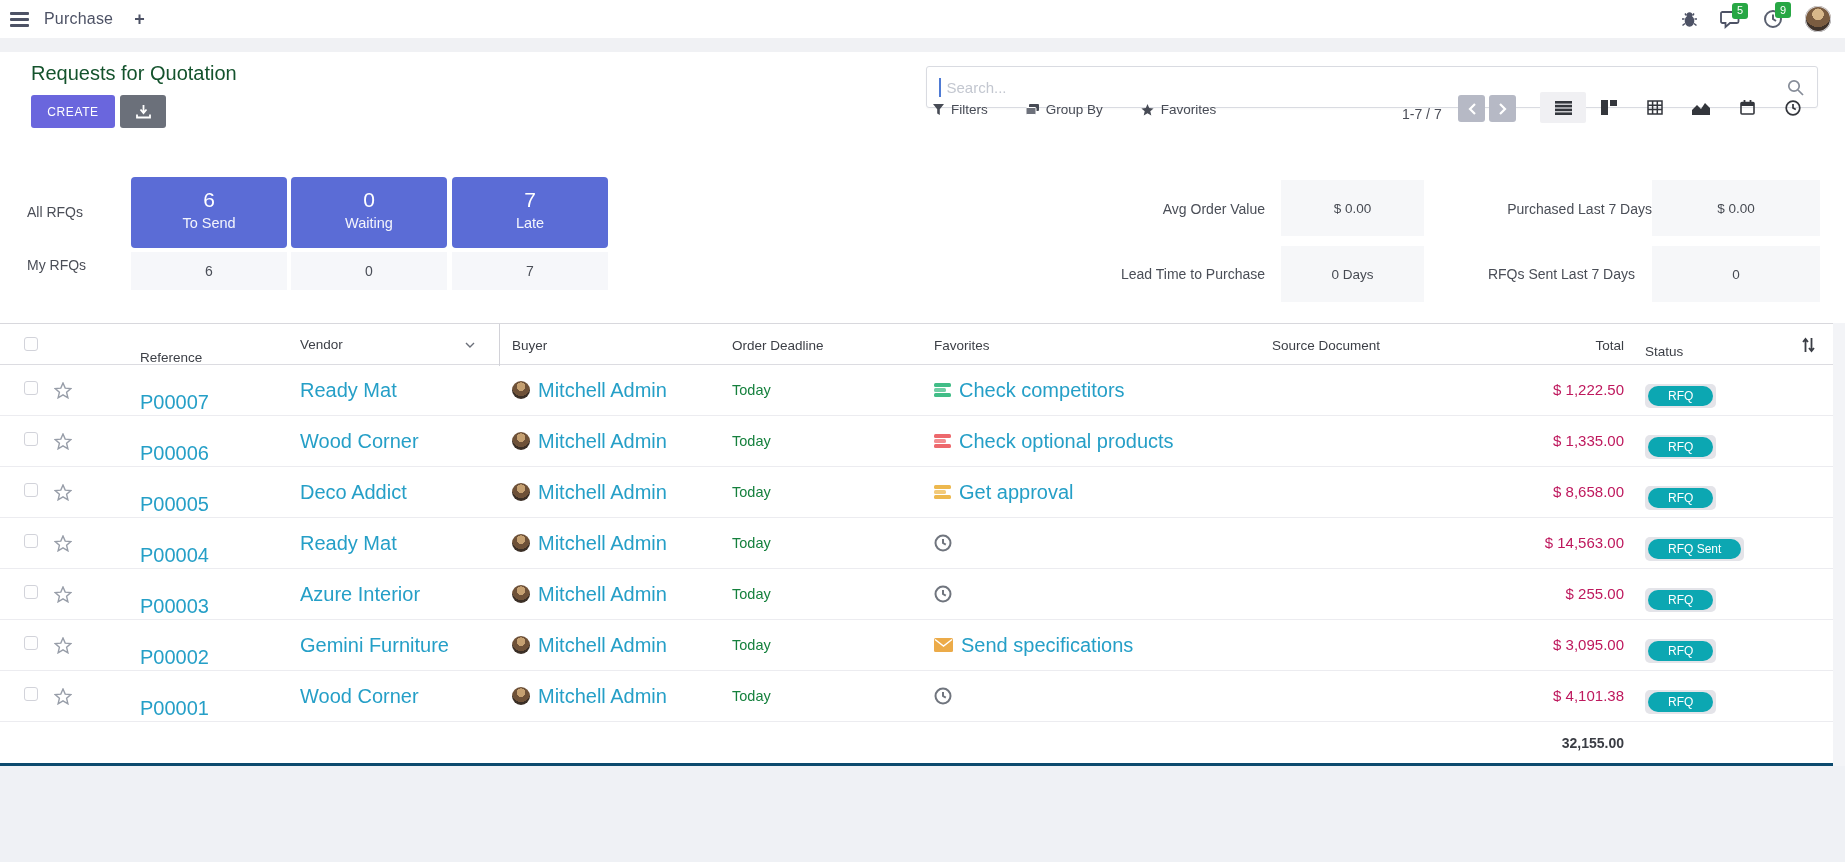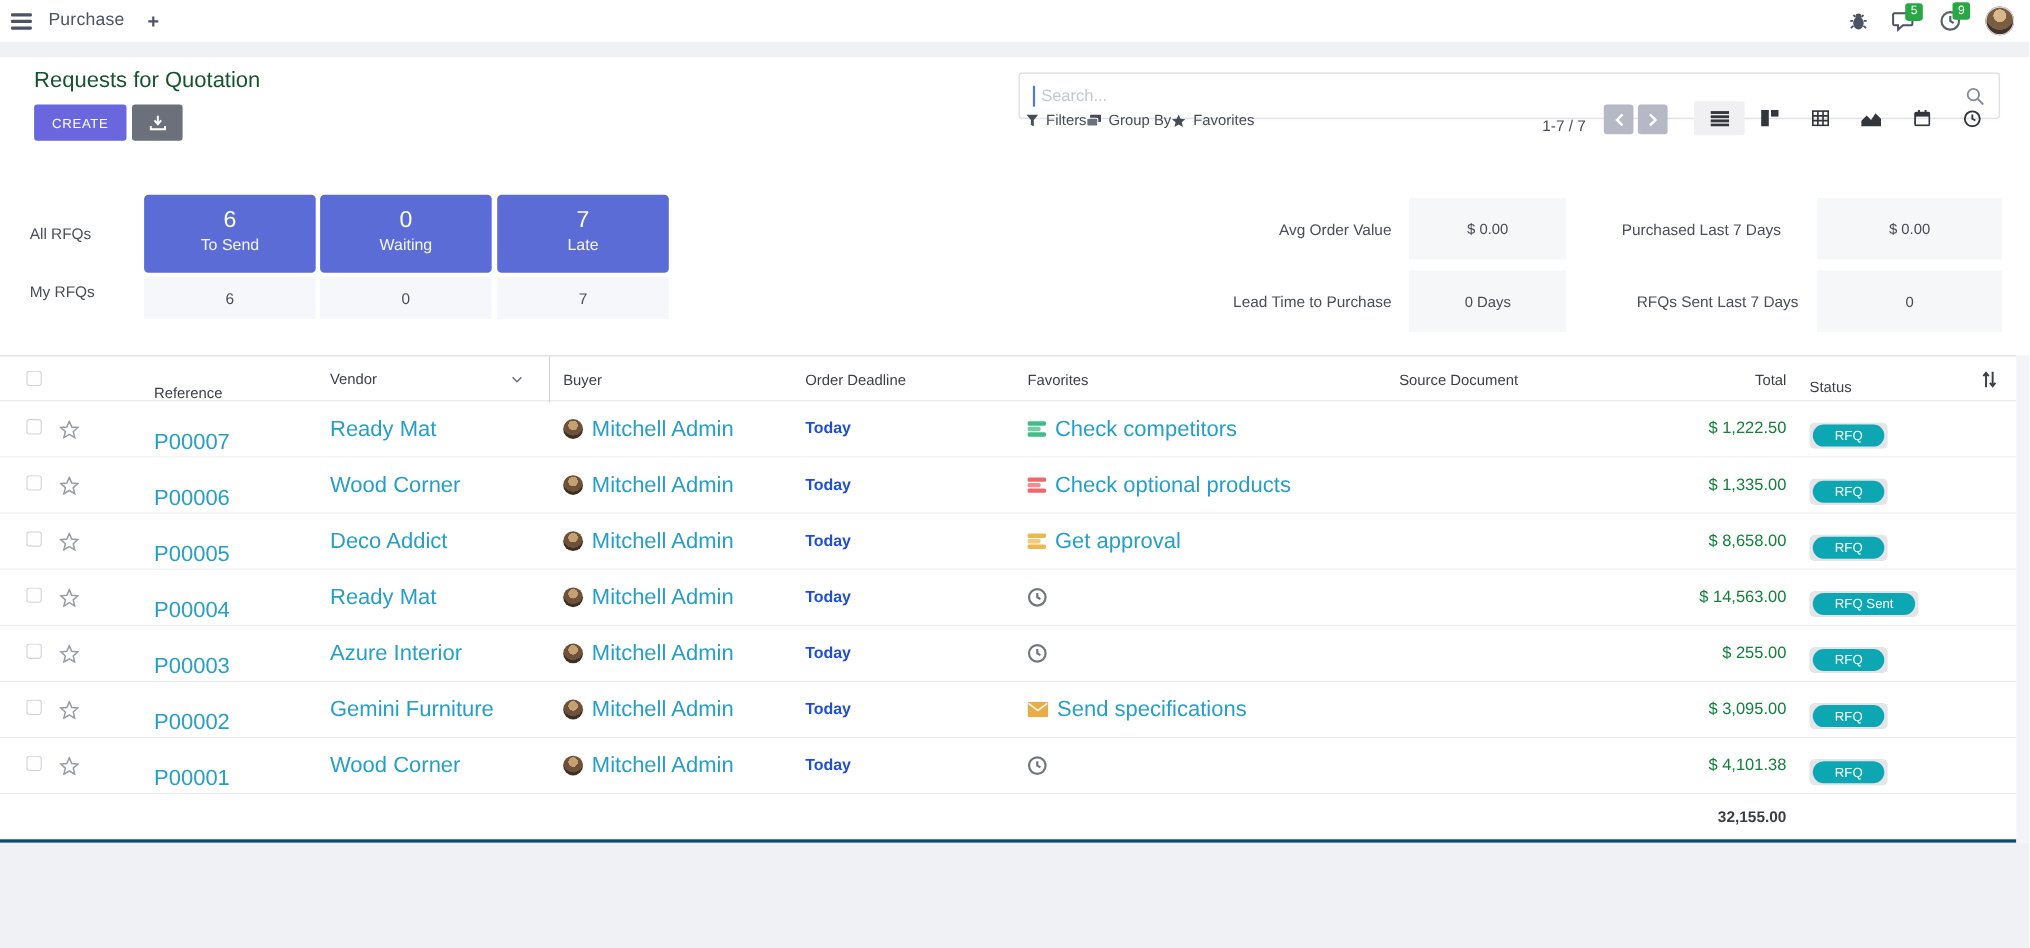--- a/index.html
+++ b/index.html
@@ -33,21 +33,21 @@
   .btn-download { position:absolute; left:120px; top:95px; width:46px; height:33px; background:#6b707a; border:none; border-radius:3px;
     display:flex; align-items:center; justify-content:center; cursor:pointer; }
 
   .searchbar { position:absolute; left:926px; top:66px; width:892px; height:42px; background:#fff;
     border:1px solid #d9dbe1; border-radius:3px; box-shadow:0 1px 2px rgba(0,0,0,.03); display:flex; align-items:center; }
   .searchbar .caret { width:1.5px; height:19px; background:#4f7bd4; margin-left:12px; }
   .searchbar input { flex:1; border:none; outline:none; font-family:inherit; font-size:15px; color:#5a5e68; padding:0 6px; background:transparent; }
   .searchbar input::placeholder { color:#c3c7d0; }
   .searchbar .mag { margin-right:13px; cursor:pointer; }
 
-  .filterbar { position:absolute; left:933px; top:102px; display:flex; align-items:center; }
+  .filterbar { position:absolute; left:933px; top:102px; display:flex; gap:38px; align-items:center; }
   .filter-item { display:flex; align-items:center; gap:7px; font-size:13.5px; color:#474b55; cursor:pointer; }
 
   .pager-text { position:absolute; left:1402px; top:106px; font-size:14px; color:#4a4d57; }
   .pg-btn { position:absolute; top:95px; width:27px; height:27px; background:#b6b9c5; border:none; border-radius:3px;
     display:flex; align-items:center; justify-content:center; cursor:pointer; }
   .pg-prev { left:1458px; } .pg-next { left:1489px; }
 
   .switcher { position:absolute; left:1540px; top:92px; display:flex; }
   .sw-btn { width:46px; height:31px; display:flex; align-items:center; justify-content:center; cursor:pointer; border-radius:2px; }
   .sw-btn.active { background:#f0f0f3; }
@@ -62,21 +62,21 @@
   .tile .t-label { font-size:14.5px; color:rgba(255,255,255,.93); margin-top:3px; }
   .tile-sub { position:absolute; width:156px; height:38px; top:252px; background:#f6f7fa; text-align:center;
     font-size:14px; color:#4a4e57; line-height:38px; cursor:pointer; }
   .t1 { left:131px; } .t2 { left:291px; } .t3 { left:452px; }
 
   .stat-label { position:absolute; font-size:14px; color:#4a4e57; text-align:right; }
   .stat-box { position:absolute; background:#f6f7f9; display:flex; align-items:center; justify-content:center;
     font-size:13.5px; color:#474b53; }
   .sl1 { right:580px; top:201px; } .sb1 { left:1281px; top:180px; width:143px; height:56px; }
   .sl2 { right:580px; top:266px; } .sb2 { left:1281px; top:246px; width:143px; height:56px; }
-  .sl3 { right:226px; top:201px; } .sb3 { left:1652px; top:180px; width:168px; height:56px; }
+  .sl3 { right:193px; top:201px; } .sb3 { left:1652px; top:180px; width:168px; height:56px; }
   .sl4 { right:210px; top:266px; } .sb4 { left:1652px; top:246px; width:168px; height:56px; }
 
   
   .listview { position:absolute; left:0; top:323px; width:1833px; }
   .lrow { display:grid; grid-template-columns:40px 56px 204px 200px 232px 202px 280px 224px 196px 150px 49px;
     align-items:center; height:51px; border-bottom:1px solid #ececf0; background:#fff; }
   .lrow.hdr { height:42px; border-top:1px solid #d8d8dd; border-bottom:1px solid #dcdce1; color:#3c3f46; font-size:13.5px; }
   .lrow.foot { height:45px; border-bottom:4px solid #0c4a6e; }
   .cell { overflow:hidden; white-space:nowrap; }
   .c-check { padding-left:24px; }
@@ -86,22 +86,22 @@
   .c-total { text-align:right; padding-right:10px; }
   .c-status { padding-left:11px;margin-top:12px; }
   .c-extra { display:flex; justify-content:center; }
   .c-star { display:flex; justify-content:center; padding-right:10px; }
   .c-vendor { position:relative; }
   .hdr .c-vendor { border-right:1px solid #d2d2d8; height:42px; line-height:42px; }
   .hdr .vendor-caret { position:absolute; right:24px; top:18px; }
 
   .cb { width:14px; height:14px; border:1px solid #d2d3da; border-radius:3px; background:#fefefe; display:inline-block; cursor:pointer; }
   .link { color:#259fc7; font-size:20px; text-decoration:none; cursor:pointer; }
-  .money { color:#15803d; font-size:15px;text-align:center; }
-  .today { color:#1d4ed8; font-size:14.5px;font-weight:bold; }
+  .money { color:#be185d; font-size:15px;text-align:center; }
+  .today { color:#15803d; font-size:14.5px; }
   .avatar-sm { width:18px; height:18px; border-radius:50%; flex:0 0 18px;
     background:radial-gradient(circle at 50% 32%, #c5a071 0 28%, #6e5138 29% 60%, #3b2f26 61%); }
   .pill-wrap { display:inline-block; background:#e4e4e9; border-radius:5px; padding:2px 3px; }
   .pill { display:inline-block; background:#0ca7b2; color:#fff; font-size:12px; line-height:1; padding:4px 20px; border-radius:10px; }
   .foot-total { font-size:14px; font-weight:bold; color:#3a3d44; }
 
   .c-activity { display:flex; align-items:center; gap:8px; }
   .act-tasks { width:17px; height:14px; display:flex; flex-direction:column; justify-content:space-between; flex:0 0 17px; }
   .act-tasks i { display:block; height:3.6px; border-radius:1.5px; }
   .act-green i { background:#41bd87; } .act-red i { background:#ed686c; } .act-yellow i { background:#edb84e; }

